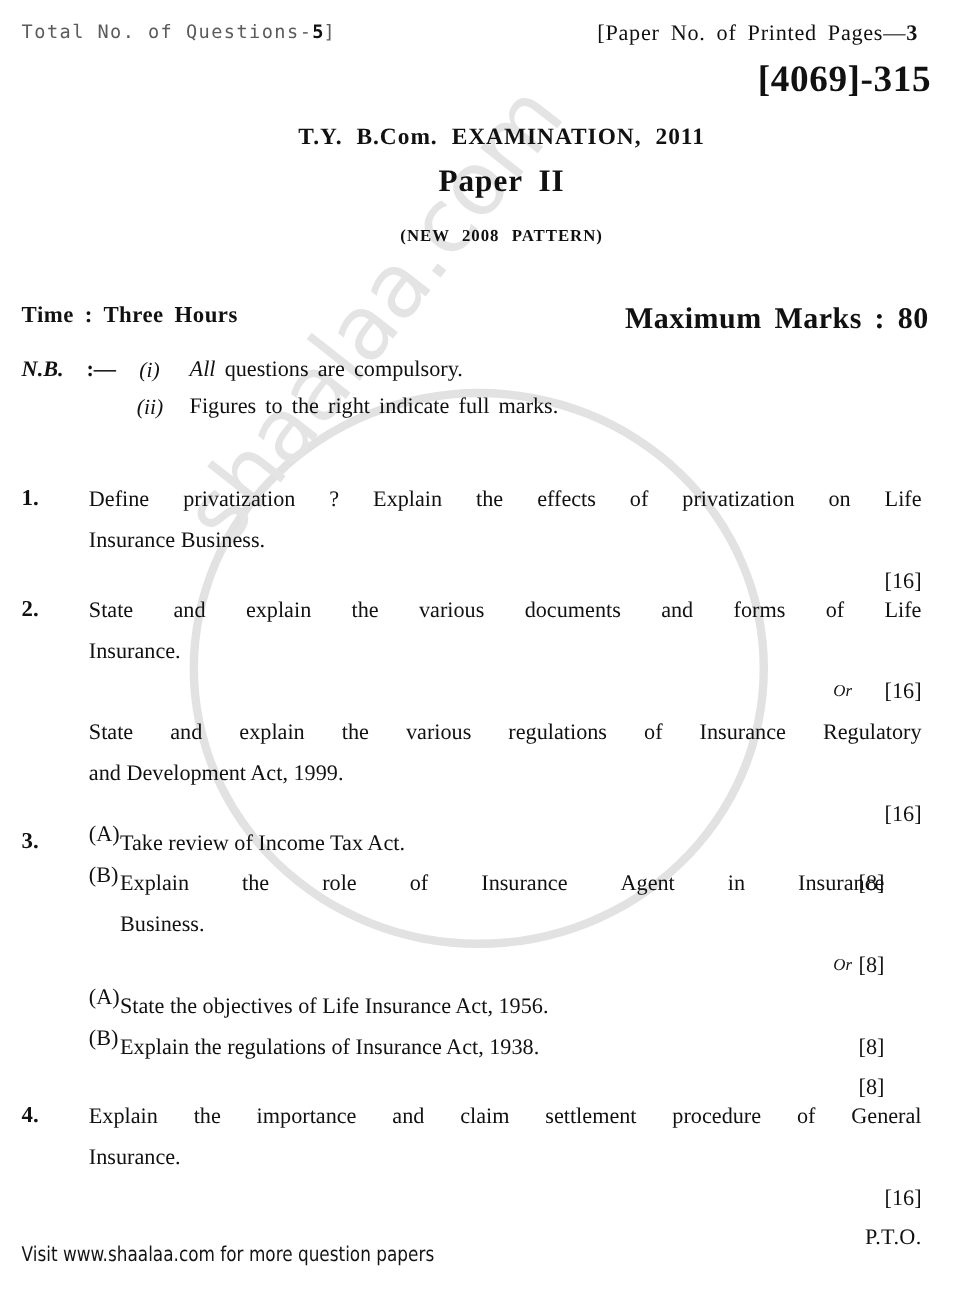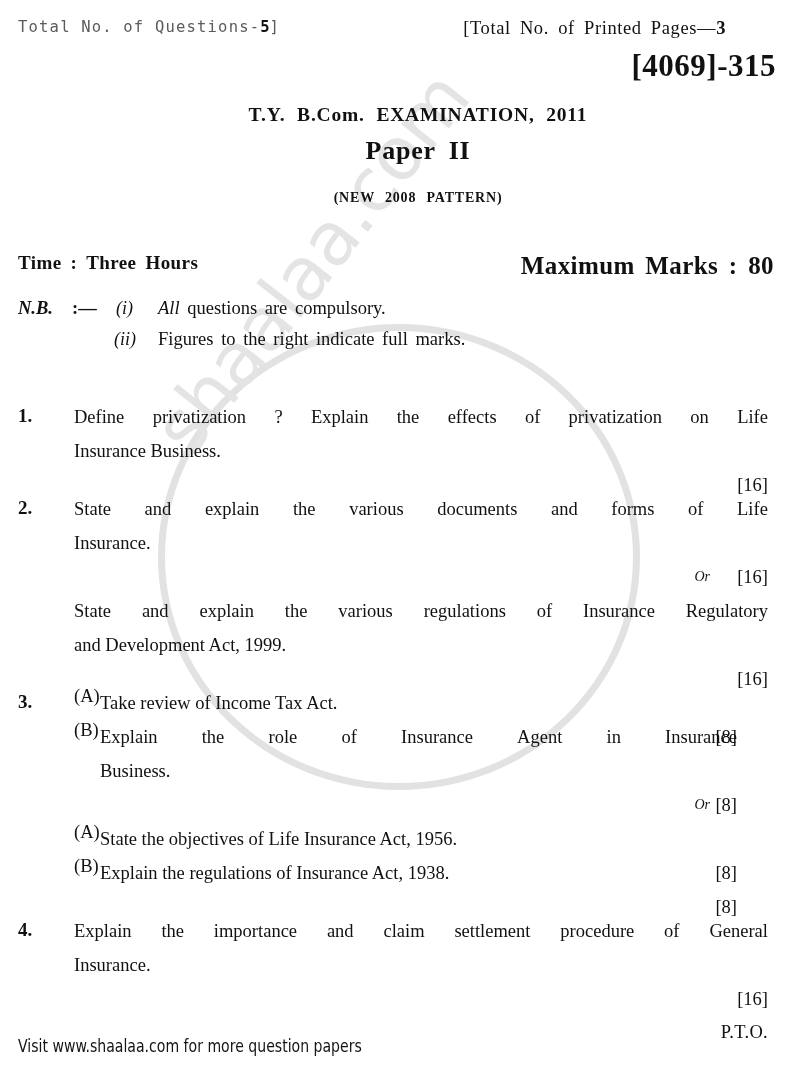--- a/index.html
+++ b/index.html
@@ -54,21 +54,21 @@
   #page {
     position: relative;
     z-index: 2;
     width: 800px;
     height: 1080px;
   }
   .abs { position: absolute; }
 
   
   #toprow {
-    left: 0; top: 18px; width: 752px; height: 26px;
+    left: 0; top: 18px; width: 752px; height: 26px; padding-left: 39px;
   }
   .total-questions {
     position: absolute;
     left: 18px; top: 0;
     font-family: "DejaVu Sans Mono", "Liberation Mono", monospace;
     font-size: 15.5px;
     color: #5b5b5b;
     letter-spacing: 1.2px;
     white-space: nowrap;
   }
@@ -231,21 +231,21 @@
 
 <div id="watermark">
   <div class="wm-circle"></div>
   <div class="wm-text">shaalaa.com</div>
 </div>
 
 <div id="page">
 
   <div class="abs" id="toprow">
     <div class="total-questions"><span>Total  No.  of  Questions</span>-<b>5</b><span>]</span></div>
-    <div class="printed-pages"><span>[Total  No.  of  Printed  Pages</span>—<b>3</b></div>
+    <div class="printed-pages"><span>[Paper  No.  of  Printed  Pages</span>—<b>3</b></div>
   </div>
 
   <div class="abs" id="papercode">[4069]-315</div>
 
   <div class="abs" id="titleblock">
     <div class="t-exam">T.Y.  B.Com.   EXAMINATION,  2011</div>
     <div class="t-paper">Paper  II</div>
     <div class="t-patt">(NEW  2008  PATTERN)</div>
   </div>
 

